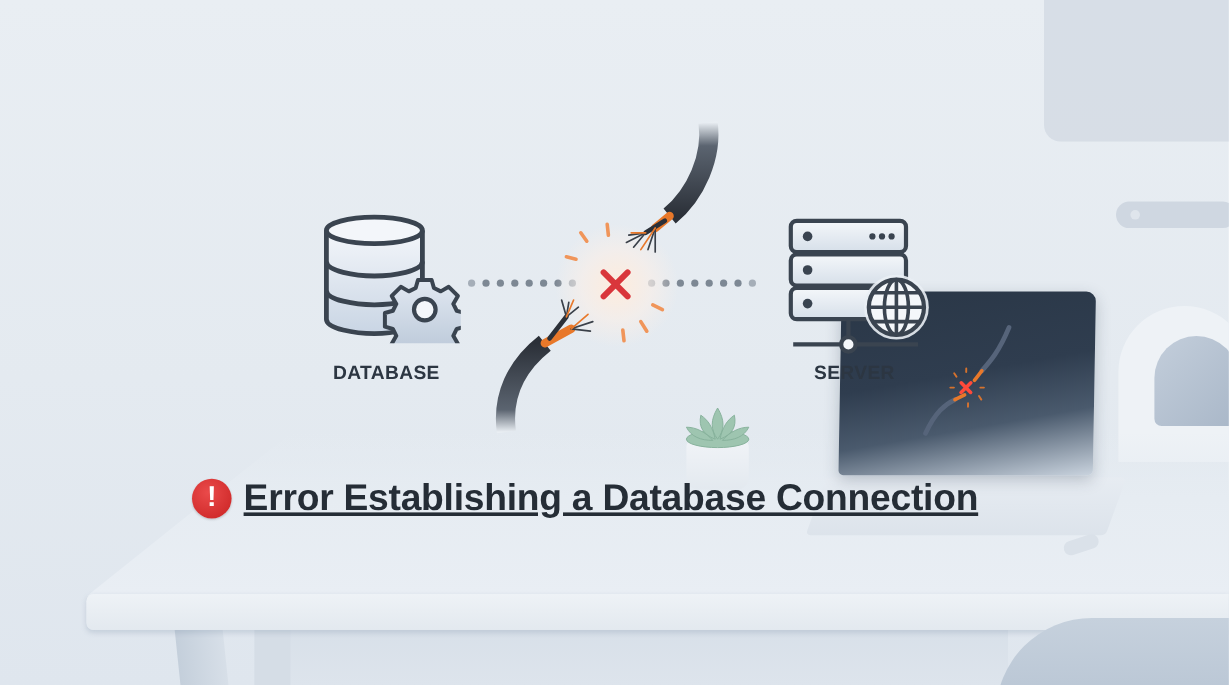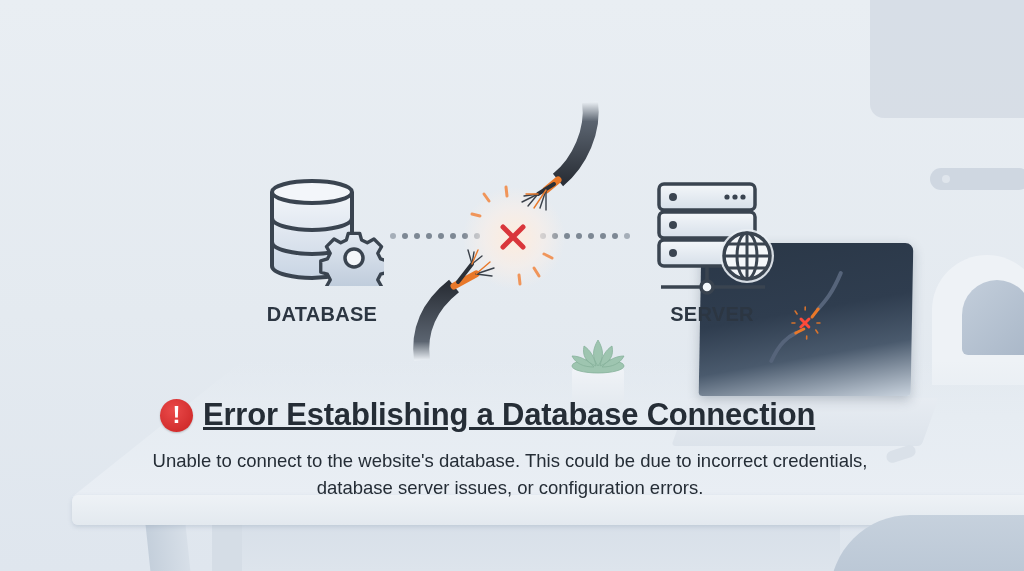--- a/index.html
+++ b/index.html
@@ -86,21 +86,21 @@
     
     .plant-pot {
       left: 572px; top: 368px; width: 52px; height: 40px;
       background: linear-gradient(180deg, #f0f3f7, #e3e9ef);
       border-radius: 4px 4px 10px 10px;
     }
 
     
     .icon-wrap { position: absolute; }
     .label {
-      position: absolute; font-weight: 700; font-size: 20px; color: #2c3642;
+      position: absolute; font-weight: 700; font-size: 16px; color: #2c3642;
       letter-spacing: .3px; text-align: center;
     }
     .dots { position: absolute; display: flex; gap: 6px; align-items: center; }
     .dots span { width: 6px; height: 6px; border-radius: 50%; background: #7d8894; }
     .dots span.fade { background: #a5aeb8; }
 
     .glow {
       position: absolute; left: 462px; top: 186px; width: 104px; height: 104px;
       border-radius: 50%;
       background: radial-gradient(circle, rgba(255,236,220,.95) 0%, rgba(255,240,230,.5) 40%, rgba(233,238,243,0) 70%);
@@ -306,14 +306,13 @@
       <line x1="-23" y1="0" x2="23" y2="0" stroke="#3a4450" stroke-width="3"></line>
       <path d="M-19 -12 H19 M-19 12 H19" stroke="#3a4450" stroke-width="3"></path>
     </g>
   </svg>
   <div class="label" style="left:658px;top:303px;width:108px;">SERVER</div>
 
   <div class="title-row">
     <span class="err-badge">!</span>
     <span class="title">Error Establishing a Database Connection</span>
   </div>
-  <div class="desc">Unable to connect to the website's database. This could be due to incorrect credentials, database server issues, or configuration errors.</div>
 </div>
 
 </body></html>

